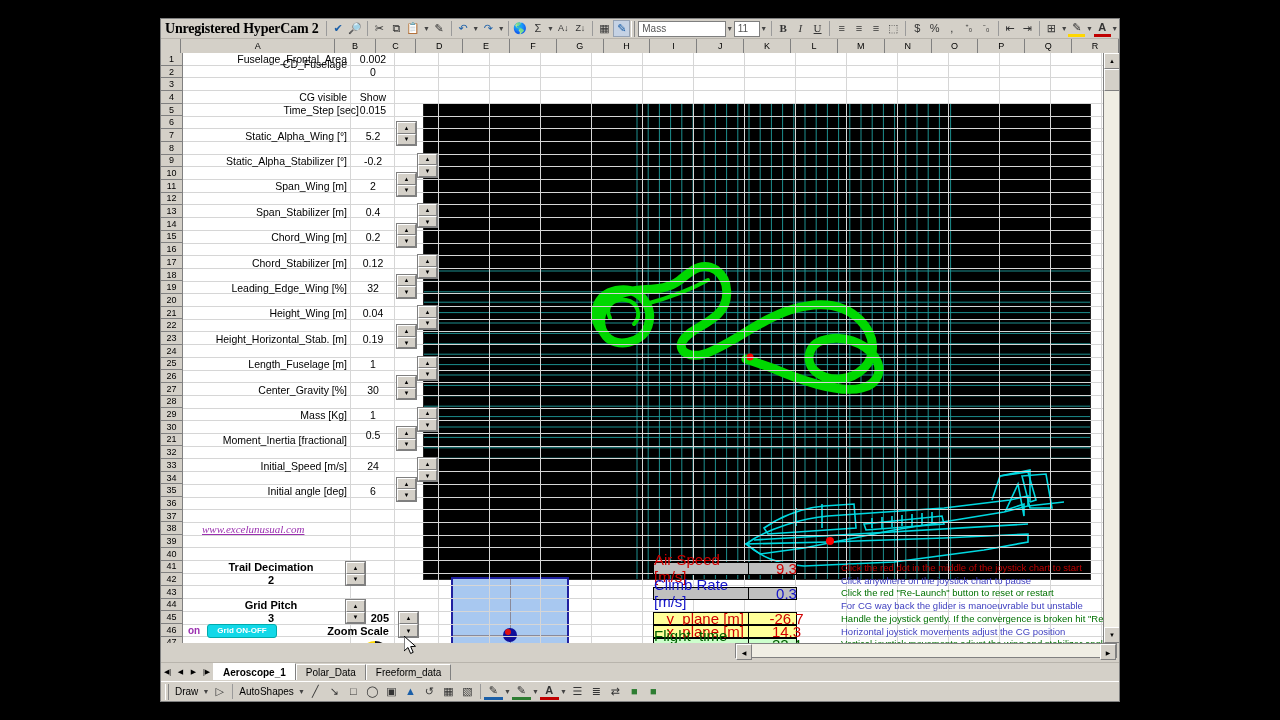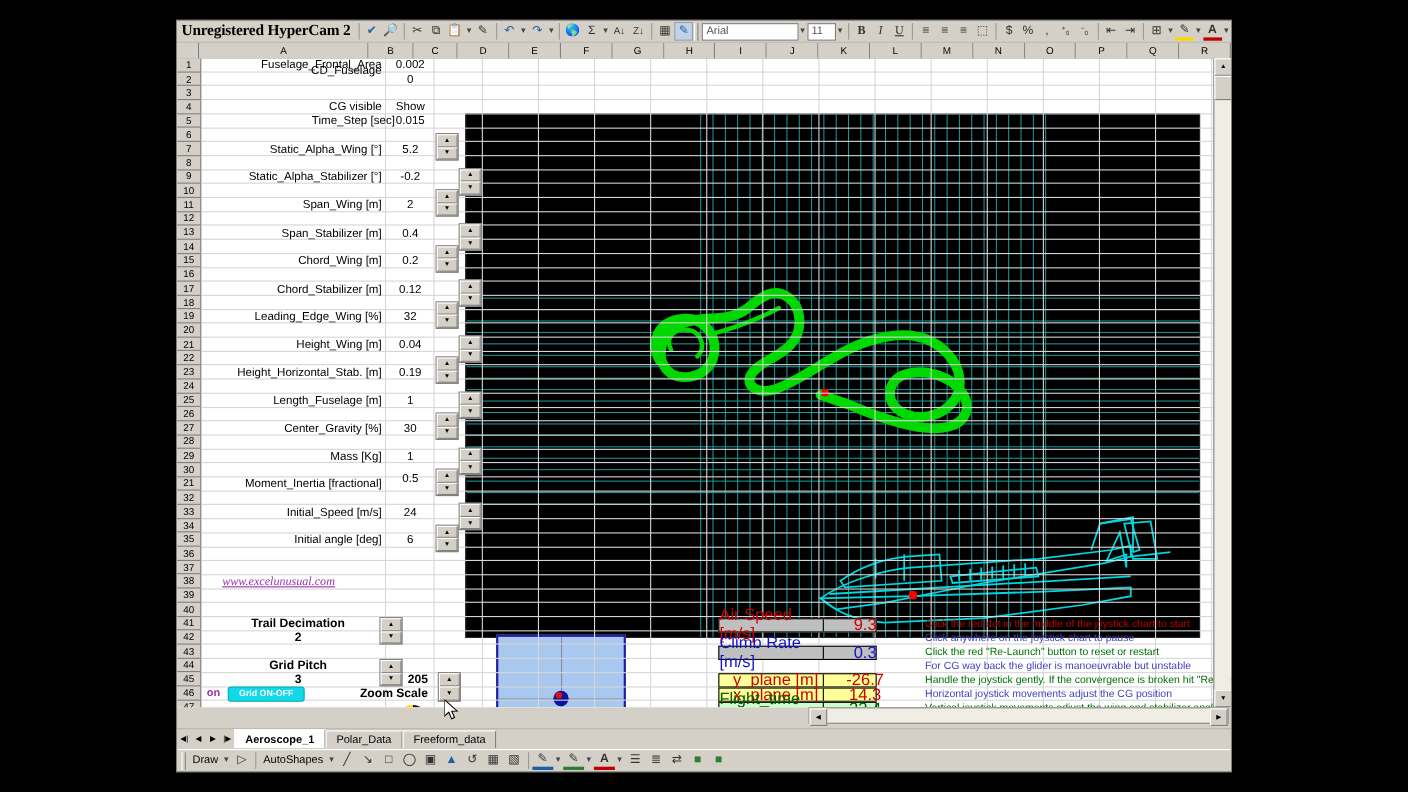--- a/index.html
+++ b/index.html
@@ -168,21 +168,21 @@
       <span class="tbi dn">▼</span>
       <span class="tbi sm">A↓</span>
       <span class="tbi sm">Z↓</span>
       <span class="tbsep"></span>
       <span class="tbi">▦</span>
       <span class="tbi on" style="color:#1b5fa8">✎</span>
 
       <span style="flex:1"></span>
 
       <span class="tbgrip"></span>
-      <span style="width:96px;height:16px;background:#fff;border:1px solid #7f7f7f;display:flex;align-items:center;padding-left:3px;font-size:10px;color:#555">Arial</span>
+      <span style="width:96px;height:16px;background:#fff;border:1px solid #7f7f7f;display:flex;align-items:center;padding-left:3px;font-size:10px;color:#555">Mass</span>
       <span class="tbi dn">▼</span>
       <span style="width:28px;height:16px;background:#fff;border:1px solid #7f7f7f;display:flex;align-items:center;padding-left:3px;font-size:10px;color:#555">11</span>
       <span class="tbi dn">▼</span>
       <span class="tbsep"></span>
       <span class="tbi" style="font-weight:bold;font-family:'Liberation Serif',serif">B</span>
       <span class="tbi" style="font-style:italic;font-family:'Liberation Serif',serif">I</span>
       <span class="tbi" style="text-decoration:underline;font-family:'Liberation Serif',serif">U</span>
       <span class="tbsep"></span>
       <span class="tbi">≡</span>
       <span class="tbi">≡</span>

